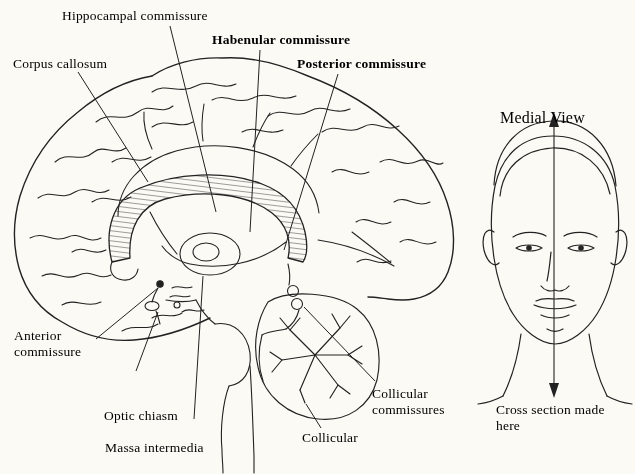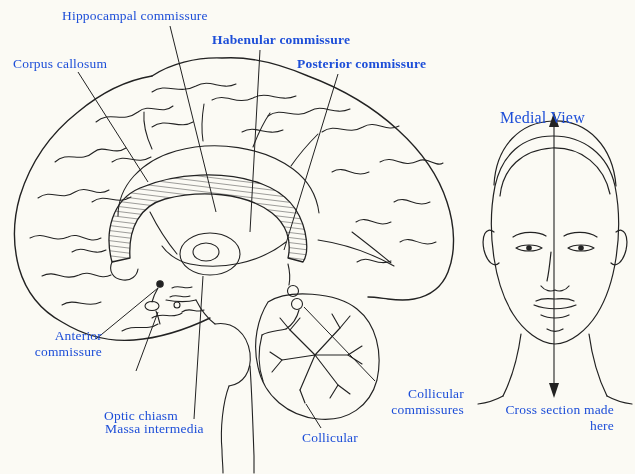--- a/index.html
+++ b/index.html
@@ -1,27 +1,27 @@
 <!DOCTYPE html>
 <html><head>
 <meta charset="utf-8">
 <title>Diagram</title>
 <style>
   html,body{margin:0;padding:0;background:#dedede;}
   .canvas{
     position:relative;width:635px;height:474px;overflow:hidden;
-    background:#fbfaf4;color:#1d4ed8;
+    background:#fbfaf4;color:#000000;
     font-family:"Liberation Serif","DejaVu Serif",serif;
   }
   .canvas svg{position:absolute;left:0;top:0;}
   .lbl{
     position:absolute;font-size:13.5px;line-height:1.22;
     white-space:nowrap;letter-spacing:.2px;
   }
-  .lbl.wrap{white-space:normal;text-align:right;}
+  .lbl.wrap{white-space:normal;text-align:left;}
   .view-title{font-size:16px;}
 </style>
 </head>
 <body>
 
 <div class="canvas">
 
   <svg width="635" height="474" viewBox="0 0 635 474">
     <defs>
       <pattern id="ccHatch" width="5" height="5" patternUnits="userSpaceOnUse" patternTransform="rotate(97)">
@@ -160,20 +160,20 @@
       <polygon points="554,398 549,383 559,383" fill="#222" stroke="none"></polygon>
     </g>
   </svg>
 
   <div class="lbl" style="left:62px;top:8px;">Hippocampal commissure</div>
   <div class="lbl" style="left:212px;top:32px;font-weight:bold;">Habenular commissure</div>
   <div class="lbl" style="left:297px;top:56px;font-weight:bold;">Posterior commissure</div>
   <div class="lbl" style="left:13px;top:56px;text-align:center;">Corpus callosum</div>
   <div class="lbl wrap" style="left:14px;top:328px;width:88px;">Anterior commissure</div>
   <div class="lbl" style="left:104px;top:372px;margin-top:36px;">Optic chiasm</div>
-  <div class="lbl" style="left:105px;top:421px;text-align:right;">Massa intermedia</div>
+  <div class="lbl" style="left:105px;top:440px;text-align:right;">Massa intermedia</div>
   <div class="lbl" style="left:302px;top:430px;">Collicular</div>
   <div class="lbl wrap" style="left:372px;top:370px;width:92px;margin-top:16px;">Collicular commissures</div>
 
   <div class="lbl view-title" style="left:500px;top:88px;margin-top:20px;">Medial View</div>
   <div class="lbl wrap" style="left:496px;top:402px;width:118px;">Cross section made here</div>
 
 </div>
 
 </body></html>

